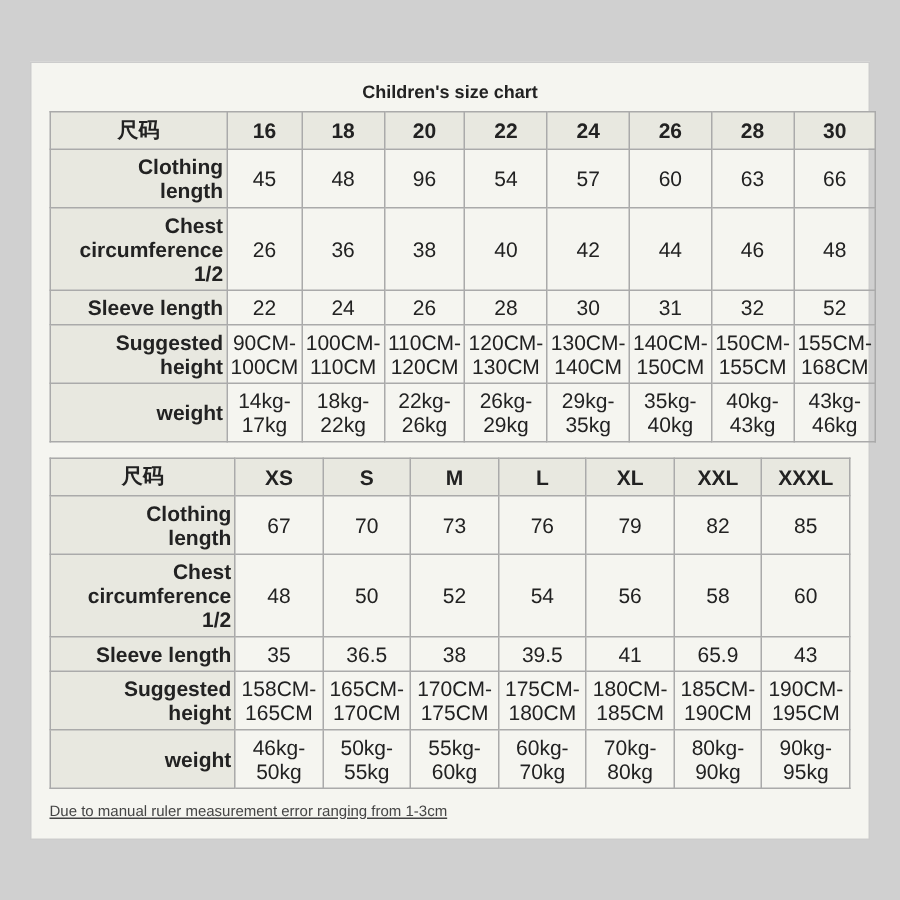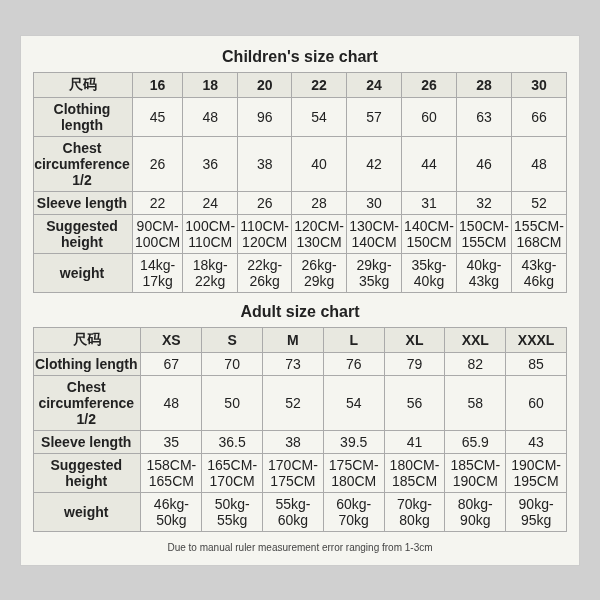--- a/index.html
+++ b/index.html
@@ -13,21 +13,21 @@
       font-family: Arial, sans-serif;
     }
     .chart-container {
       background: #f5f5f0;
       width: 560px;
       padding: 12px;
       border: 1px solid #ccc;
     }
     .section-title {
       text-align: center;
-      font-size: 16px;
+      font-size: 12px;
       font-weight: bold;
       margin-bottom: 6px;
       color: #222;
     }
     table {
       width: 100%;
       border-collapse: collapse;
       font-size: 14px;
       color: #222;
       margin-bottom: 10px;
@@ -38,28 +38,28 @@
       text-align: center;
       vertical-align: middle;
     }
     th {
       background: #e8e8e0;
       font-weight: bold;
     }
     .row-label {
       background: #e8e8e0;
       font-weight: bold;
-      text-align: center;
-      padding-left: 0;
+      text-align: right;
+      padding-left: 19px;
     }
     .footer-note {
-      text-align: center;
       font-size: 10px;
       color: #444;
       margin-top: 4px;
+      text-decoration: underline;
     }
   </style>
 </head>
 <body>
 
 <div class="chart-container">
 
   <div class="section-title">Children's size chart</div>
   <table>
     <thead>
@@ -127,21 +127,20 @@
           <td>22kg-26kg</td>
           <td>26kg-29kg</td>
           <td>29kg-35kg</td>
           <td>35kg-40kg</td>
           <td>40kg-43kg</td>
           <td>43kg-46kg</td>
         </tr>
       </tbody>
   </table>
 
-  <div class="section-title">Adult size chart</div>
   <table>
     <thead>
       <tr id="adult-header-row">
       <th>尺码</th>
           <th>XS</th>
           <th>S</th>
           <th>M</th>
           <th>L</th>
           <th>XL</th>
           <th>XXL</th>

